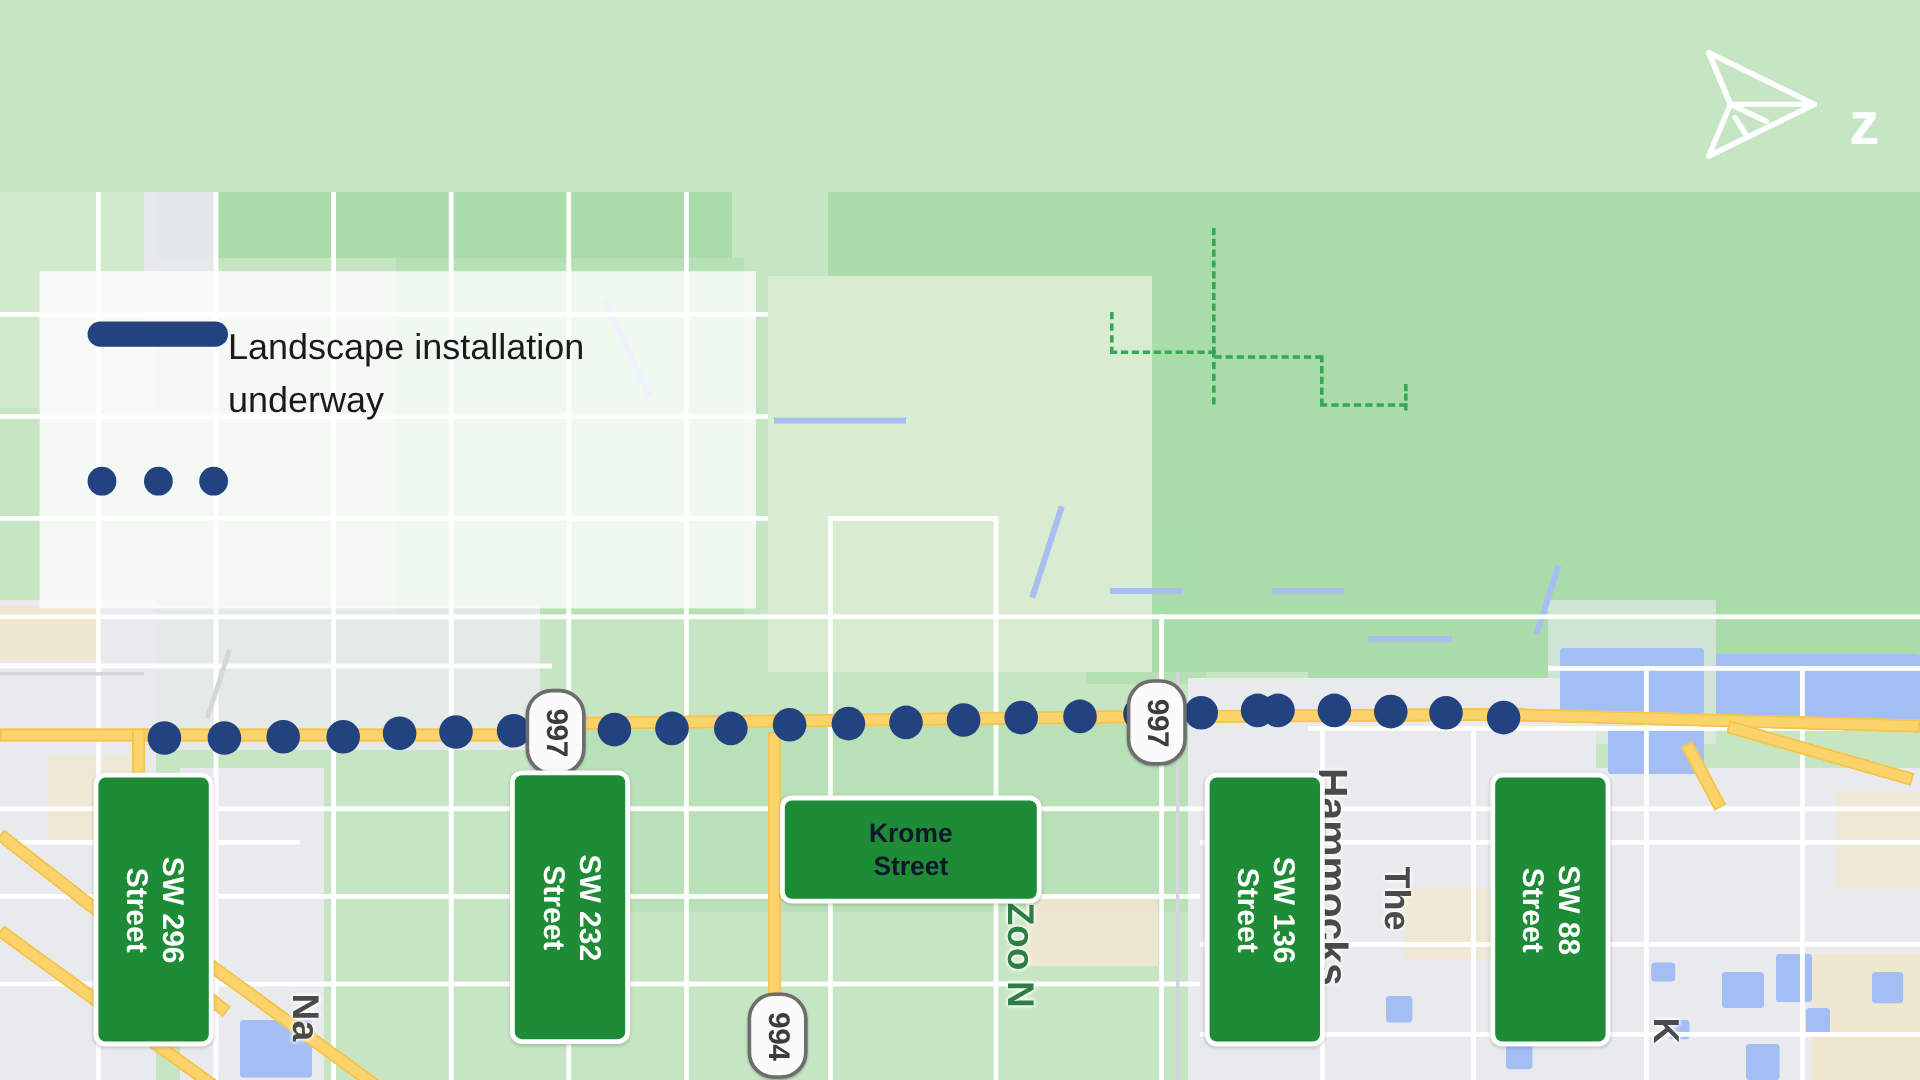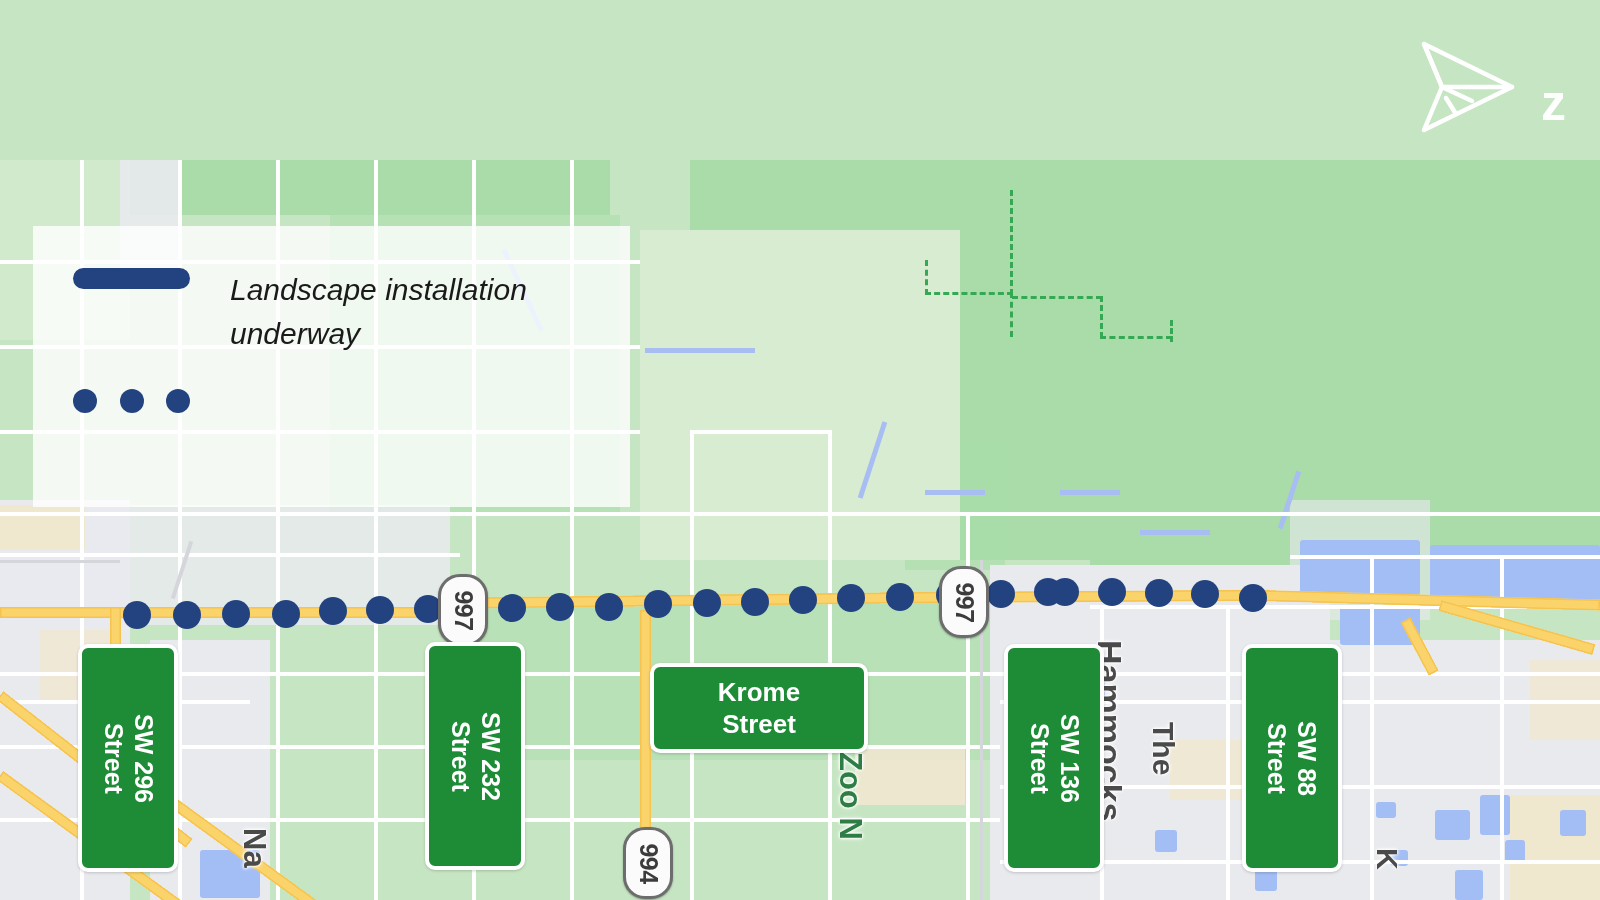--- a/index.html
+++ b/index.html
@@ -40,21 +40,21 @@
                font-family:"Liberation Sans",sans-serif;white-space:nowrap;letter-spacing:-.5px;}
 
   
   .sign{position:absolute;background:#1e8b36;border:4px solid #ffffff;border-radius:10px;
         box-shadow:0 1px 3px rgba(0,0,0,.18);}
   .sign-v{display:flex;align-items:center;justify-content:center;}
   .sign-v .sign-txt{transform:rotate(90deg);white-space:nowrap;color:#fff;font-weight:700;
                     font-size:25px;line-height:1.18;text-align:center;
                     font-family:"Liberation Sans",sans-serif;}
   .sign-h{display:flex;align-items:center;justify-content:center;}
-  .sign-h .sign-txt{color:#ffffff;font-weight:700;font-size:26px;line-height:1.25;text-align:center;
+  .sign-h .sign-txt{color:#0f172a;font-weight:700;font-size:22px;line-height:1.25;text-align:center;
                     font-family:"Liberation Sans",sans-serif;}
 
   
   .place{position:absolute;color:#4a4a4a;font-weight:700;white-space:nowrap;
          font-family:"Liberation Sans",sans-serif;
          text-shadow:0 0 3px #fff,0 0 3px #fff,0 0 5px #fff;}
   .place.rot{transform-origin:left top;transform:rotate(90deg);}
   .place.green{color:#2e7d44;}
 
   
@@ -274,21 +274,21 @@
             <div>Street</div>
           </div>
         </div>
       </div>
   </div>
 
   <div id="legend">
 
     <div class="legend-row" style="left:40px;top:42px;width:540px;">
       <span class="swatch-bar"></span>
-      <span class="legend-text" style="margin-left:40px;width:360px;font-style:italic;">Landscape installation underway</span>
+      <span class="legend-text" style="width:360px;">Landscape installation underway</span>
     </div>
 
     <div class="legend-row" style="left:40px;top:163px;width:540px;">
       <span class="swatch-dots">
         <i></i>
         <i></i>
         <i></i>
       </span>
     </div>
   </div>

